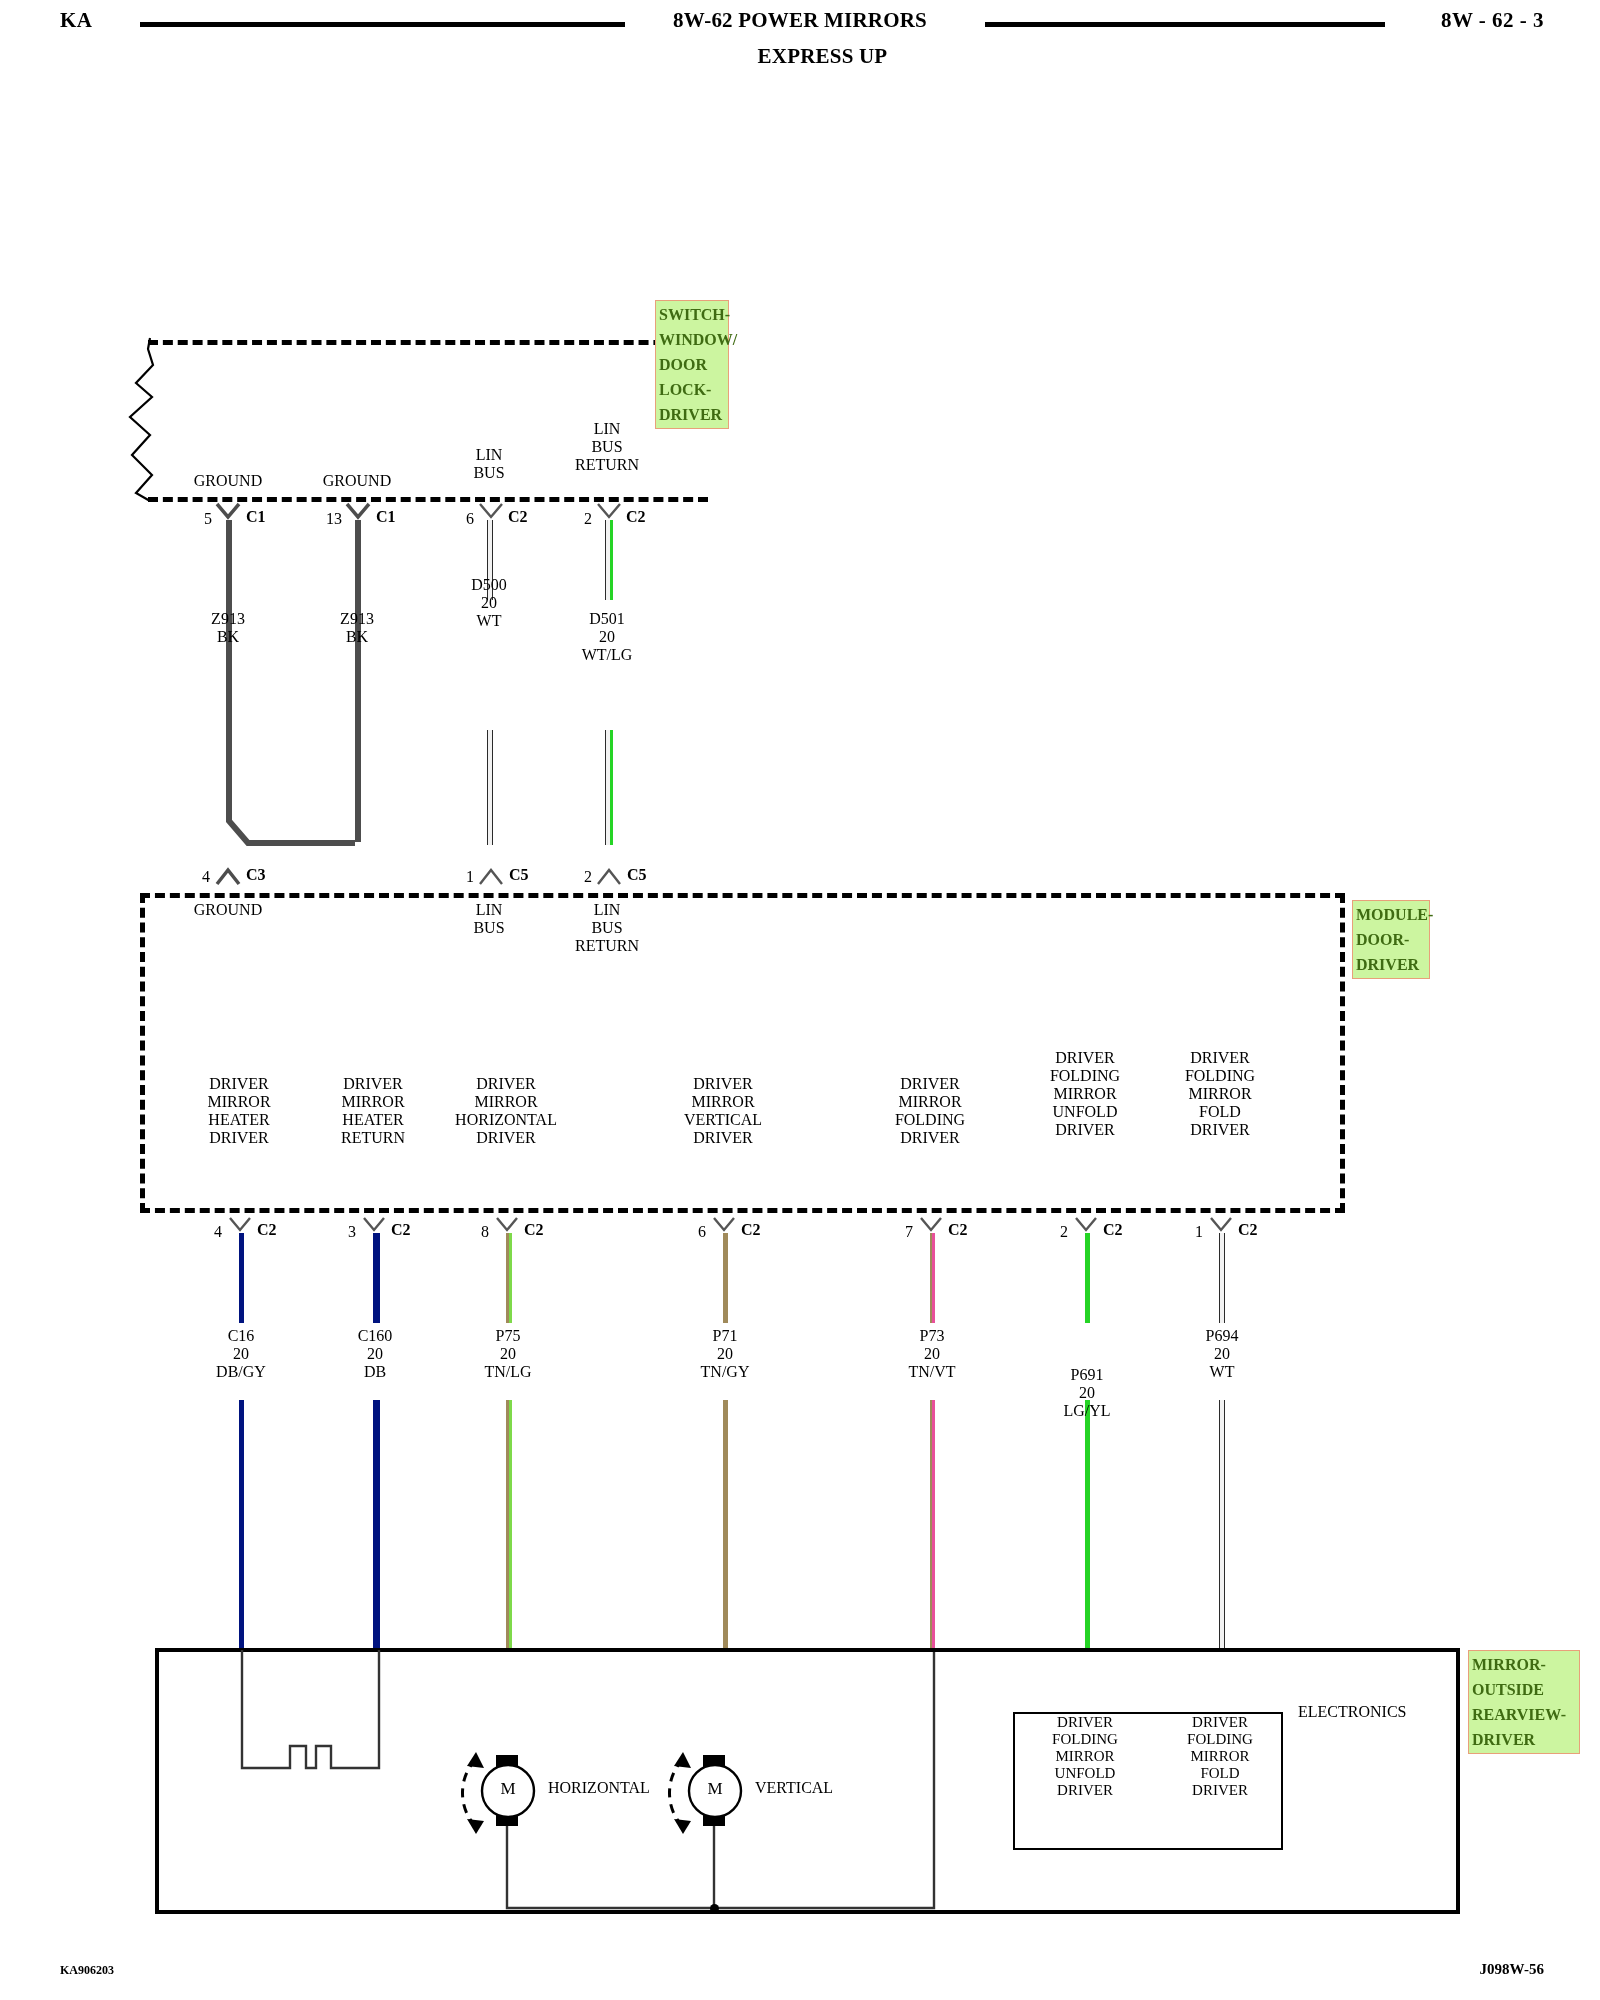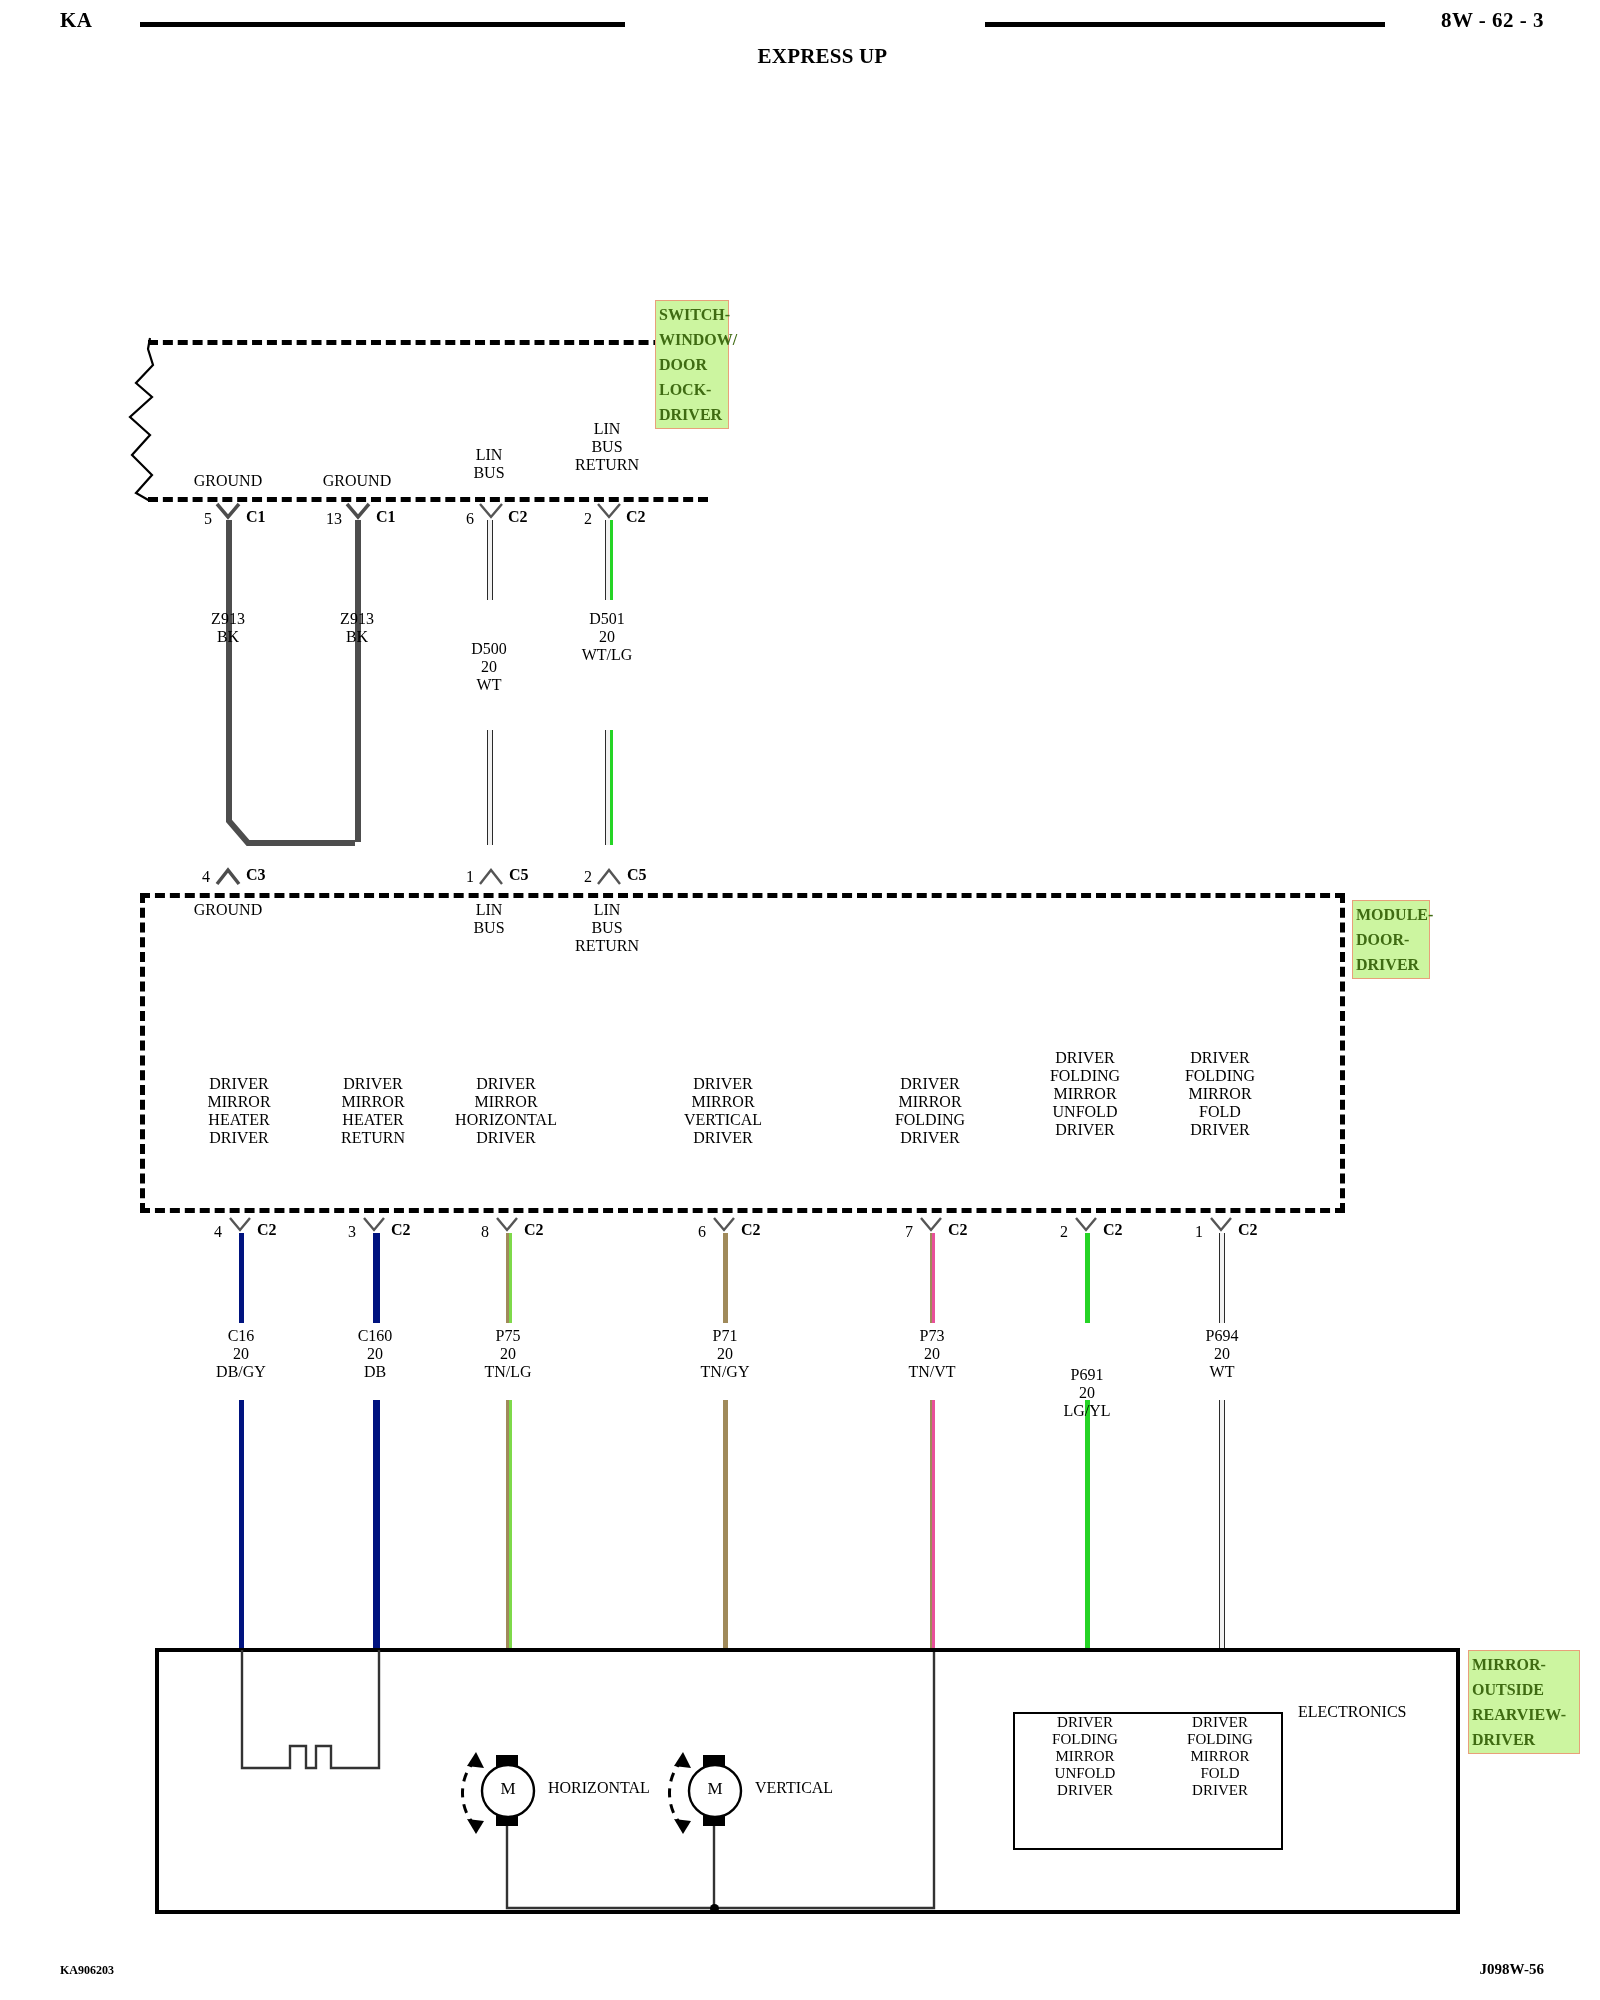--- a/index.html
+++ b/index.html
@@ -90,20 +90,21 @@
 
   svg { position:absolute; overflow:visible; }
 </style>
 </head>
 <body>
 
 <div id="sheet">
 
   <div class="hdr-left">KA</div>
   <div class="hdr-rule l"></div>
+  <div class="hdr-title">8W-62 POWER MIRRORS</div>
   <div class="hdr-sub">EXPRESS UP</div>
   <div class="hdr-rule r"></div>
   <div class="hdr-right">8W - 62 - 3</div>
 
   <div class="dashed-top" style="left:148px; top:340px; width:560px;"></div>
 
   <div class="dashed-top" style="left:148px; top:497px; width:560px;"></div>
 
   <svg style="left:100px; top:335px; width:70px; height:170px;">
     <polyline points="50,3 48,14 53,30 36,48 52,62 30,82 50,100 32,120 52,140 36,158 50,166" fill="none" stroke="#000" stroke-width="2.2"></polyline>
@@ -168,21 +169,21 @@
     <div>Z913</div>
     <div>BK</div>
   </div>
   <div class="tc" style="left:357px; top:610px;">
     <div>Z913</div>
     <div>BK</div>
   </div>
 
   <div class="wire w-wt" style="left:487px; top:520px; height:80px;"></div>
   <div class="wire w-wt" style="left:487px; top:730px; height:115px;"></div>
-  <div class="tc" style="left:489px; top:640px;">
+  <div class="tc" style="left:489px; top:576px;">
     <div>D500</div>
     <div>20</div>
     <div>WT</div>
   </div>
 
   <div class="wire w-wt" style="left:605px; top:520px; height:80px;"></div>
   <div class="stripe" style="left:610px; top:520px; height:80px; background:#25d425;"></div>
   <div class="wire w-wt" style="left:605px; top:730px; height:115px;"></div>
   <div class="stripe" style="left:610px; top:730px; height:115px; background:#25d425;"></div>
   <div class="tc" style="left:607px; top:610px;">

